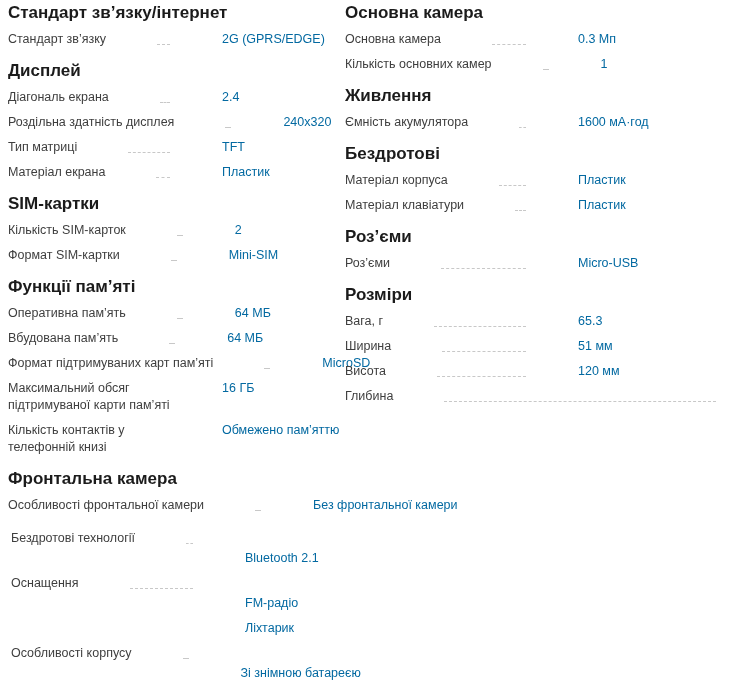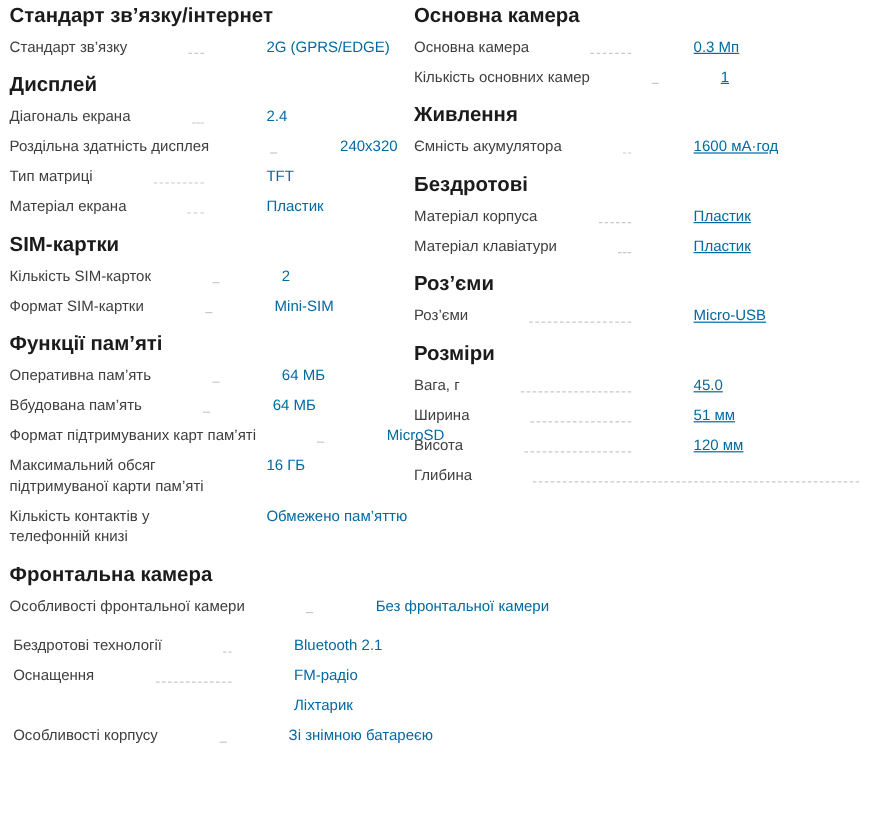--- a/index.html
+++ b/index.html
@@ -66,22 +66,22 @@
     flex: 1 1 auto;
     min-width: 6px;
     height: 13px;
     border-bottom: 1px dashed #c8c8c8;
     margin: 0 8px 0 7px;
   }
   .spec-value {
     flex: 0 0 120px;
     color: #0369a1;
   }
-  .col-right .spec-value { flex: 0 0 146px; text-decoration: underline; }
-  .section-untitled .spec-value { flex: 0 0 97px; }
+  .col-right .spec-value { flex: 0 0 146px; }
+  .section-untitled .spec-value { flex: 0 0 97px; margin-top: 20px; }
   .spec-value-line {
     white-space: nowrap;
     margin-bottom: 8px;
     cursor: pointer;
   }
   .spec-value-line:last-child { margin-bottom: 0; }
 </style>
 </head>
 <body>
 
@@ -271,21 +271,21 @@
               <div class="spec-value-line">Micro-USB</div>
             </div>
           </div>
         </section>
         <section class="spec-section">
           <h2 class="section-title">Розміри</h2>
           <div class="spec-row">
             <span class="spec-label">Вага, г</span>
             <span class="leader-line"></span>
             <div class="spec-value">
-              <div class="spec-value-line">45.0</div>
+              <div class="spec-value-line">65.3</div>
             </div>
           </div>
           <div class="spec-row">
             <span class="spec-label">Ширина</span>
             <span class="leader-line"></span>
             <div class="spec-value">
               <div class="spec-value-line">51 мм</div>
             </div>
           </div>
           <div class="spec-row">

